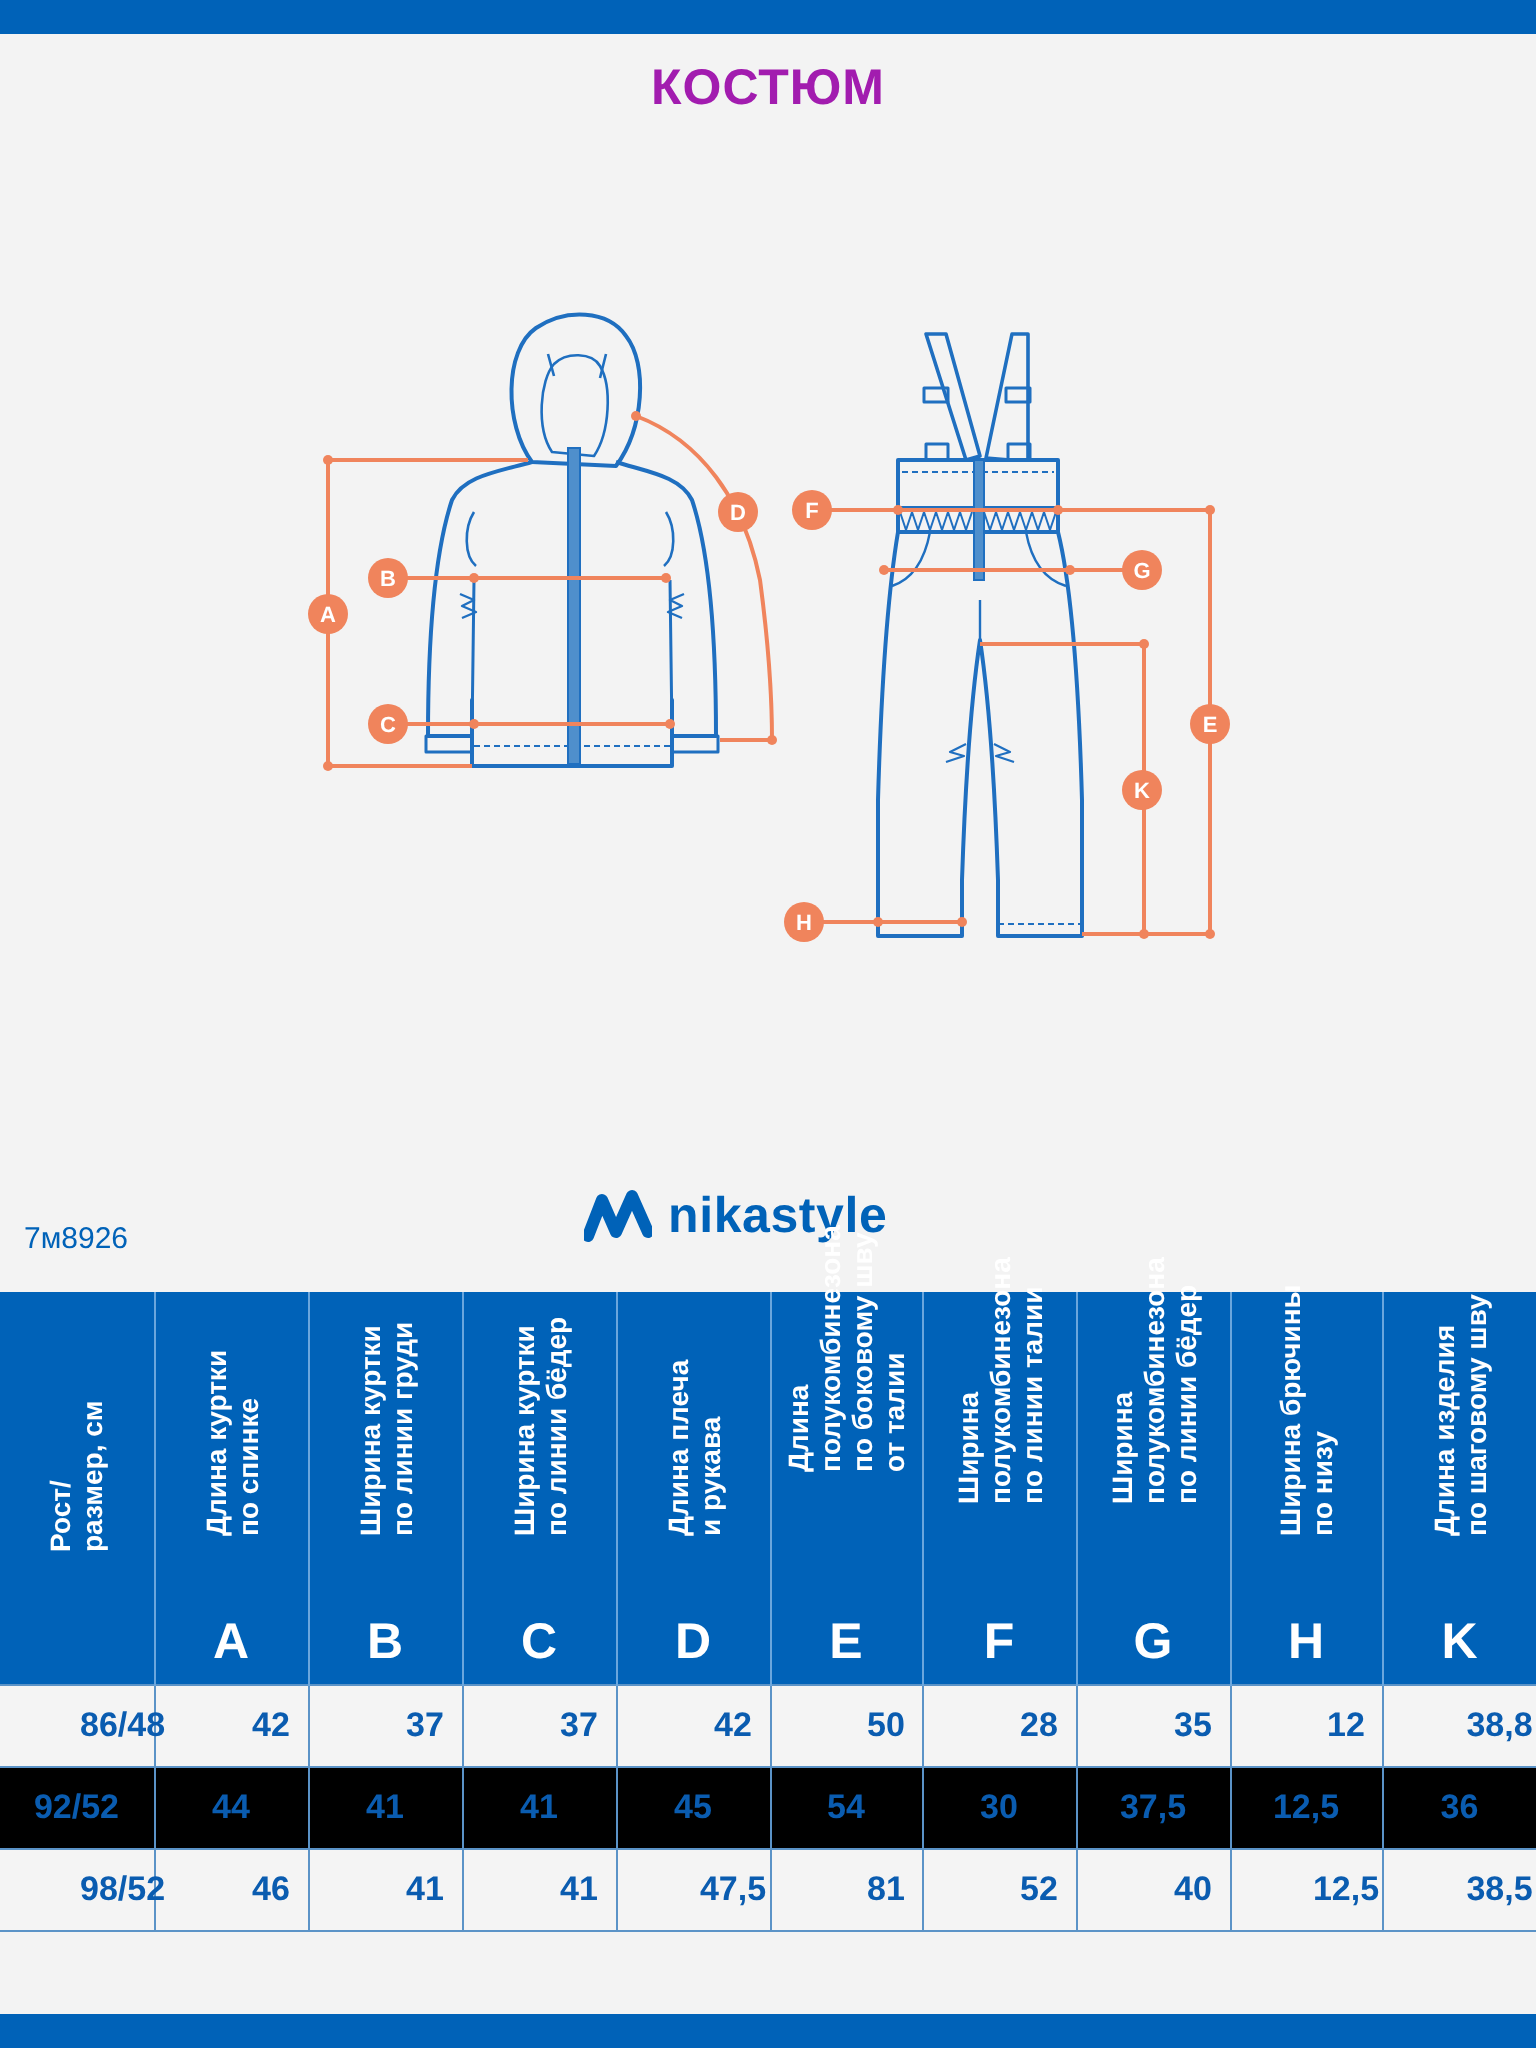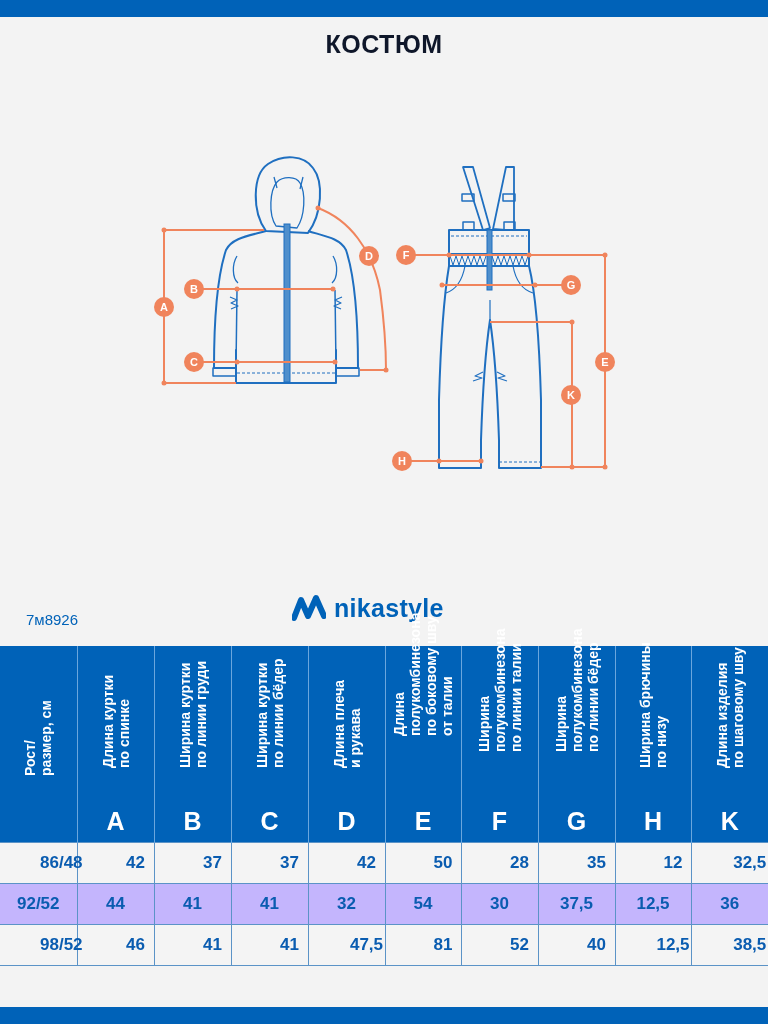--- a/index.html
+++ b/index.html
@@ -8,25 +8,25 @@
     background: #f3f3f3;
     font-family: "Liberation Sans", "DejaVu Sans", sans-serif;
     position: relative;
   }
   .top-bar {
     position: absolute; left: 0; top: 0; width: 768px; height: 17px;
     background: #0062b8;
   }
   .title {
     position: absolute; left: 0; top: 30px; width: 768px; text-align: center;
-    color: #0f172a; font-weight: bold; font-size: 25px; letter-spacing: 0.5px;
+    color: #a21caf; font-weight: bold; font-size: 25px; letter-spacing: 0.5px;
   }
   .diagram { position: absolute; left: 0; top: 0; width: 768px; height: 560px; }
   .article {
-    position: absolute; left: 26px; top: 611px; color: #0062b8; font-size: 15px;
+    position: absolute; left: 12px; top: 611px; color: #0062b8; font-size: 15px;
   }
   .logo {
     position: absolute; left: 292px; top: 590px; height: 36px; display: flex; align-items: center;
   }
   .logo-text {
     color: #0062b8; font-size: 25px; font-weight: bold; margin-left: 8px; letter-spacing: 0.3px;
   }
   table.sizes {
     position: absolute; left: 0; top: 646px; width: 768px; border-collapse: collapse;
     table-layout: fixed;
@@ -53,21 +53,21 @@
     position: absolute; left: 0; right: 0; bottom: 6px; text-align: center;
     font-size: 25px; font-weight: bold;
   }
   table.sizes td {
     height: 40px; text-align: center; color: #0a5cb0; font-weight: bold; font-size: 17px;
     border: 1.5px solid #5b93c7; padding: 0;
   }
   table.sizes td:first-child { border-left: none; }
   table.sizes td:last-child { border-right: none; }
   table.sizes tr.odd td { background: #f4f4f4; padding-left: 40px; }
-  table.sizes tr.even td { background: #c4b5fd; }
+  table.sizes tr.even td { background: #000000; }
   .bottom-bar {
     position: absolute; left: 0; top: 1007px; width: 768px; height: 17px; background: #0062b8;
   }
   .callout text { font-family: "Liberation Sans", sans-serif; font-weight: bold; font-size: 11px; fill: #fff; }
 </style>
 </head>
 <body>
 
 <div class="top-bar"></div>
 <div class="title">КОСТЮМ</div>
@@ -299,28 +299,28 @@
     <tr class="odd">
       <td>86/48</td>
       <td>42</td>
       <td>37</td>
       <td>37</td>
       <td>42</td>
       <td>50</td>
       <td>28</td>
       <td>35</td>
       <td>12</td>
-      <td>32,5</td>
+      <td>38,8</td>
     </tr>
     <tr class="even">
       <td>92/52</td>
       <td>44</td>
       <td>41</td>
       <td>41</td>
-      <td>32</td>
+      <td>45</td>
       <td>54</td>
       <td>30</td>
       <td>37,5</td>
       <td>12,5</td>
       <td>36</td>
     </tr>
     <tr class="odd">
       <td>98/52</td>
       <td>46</td>
       <td>41</td>

